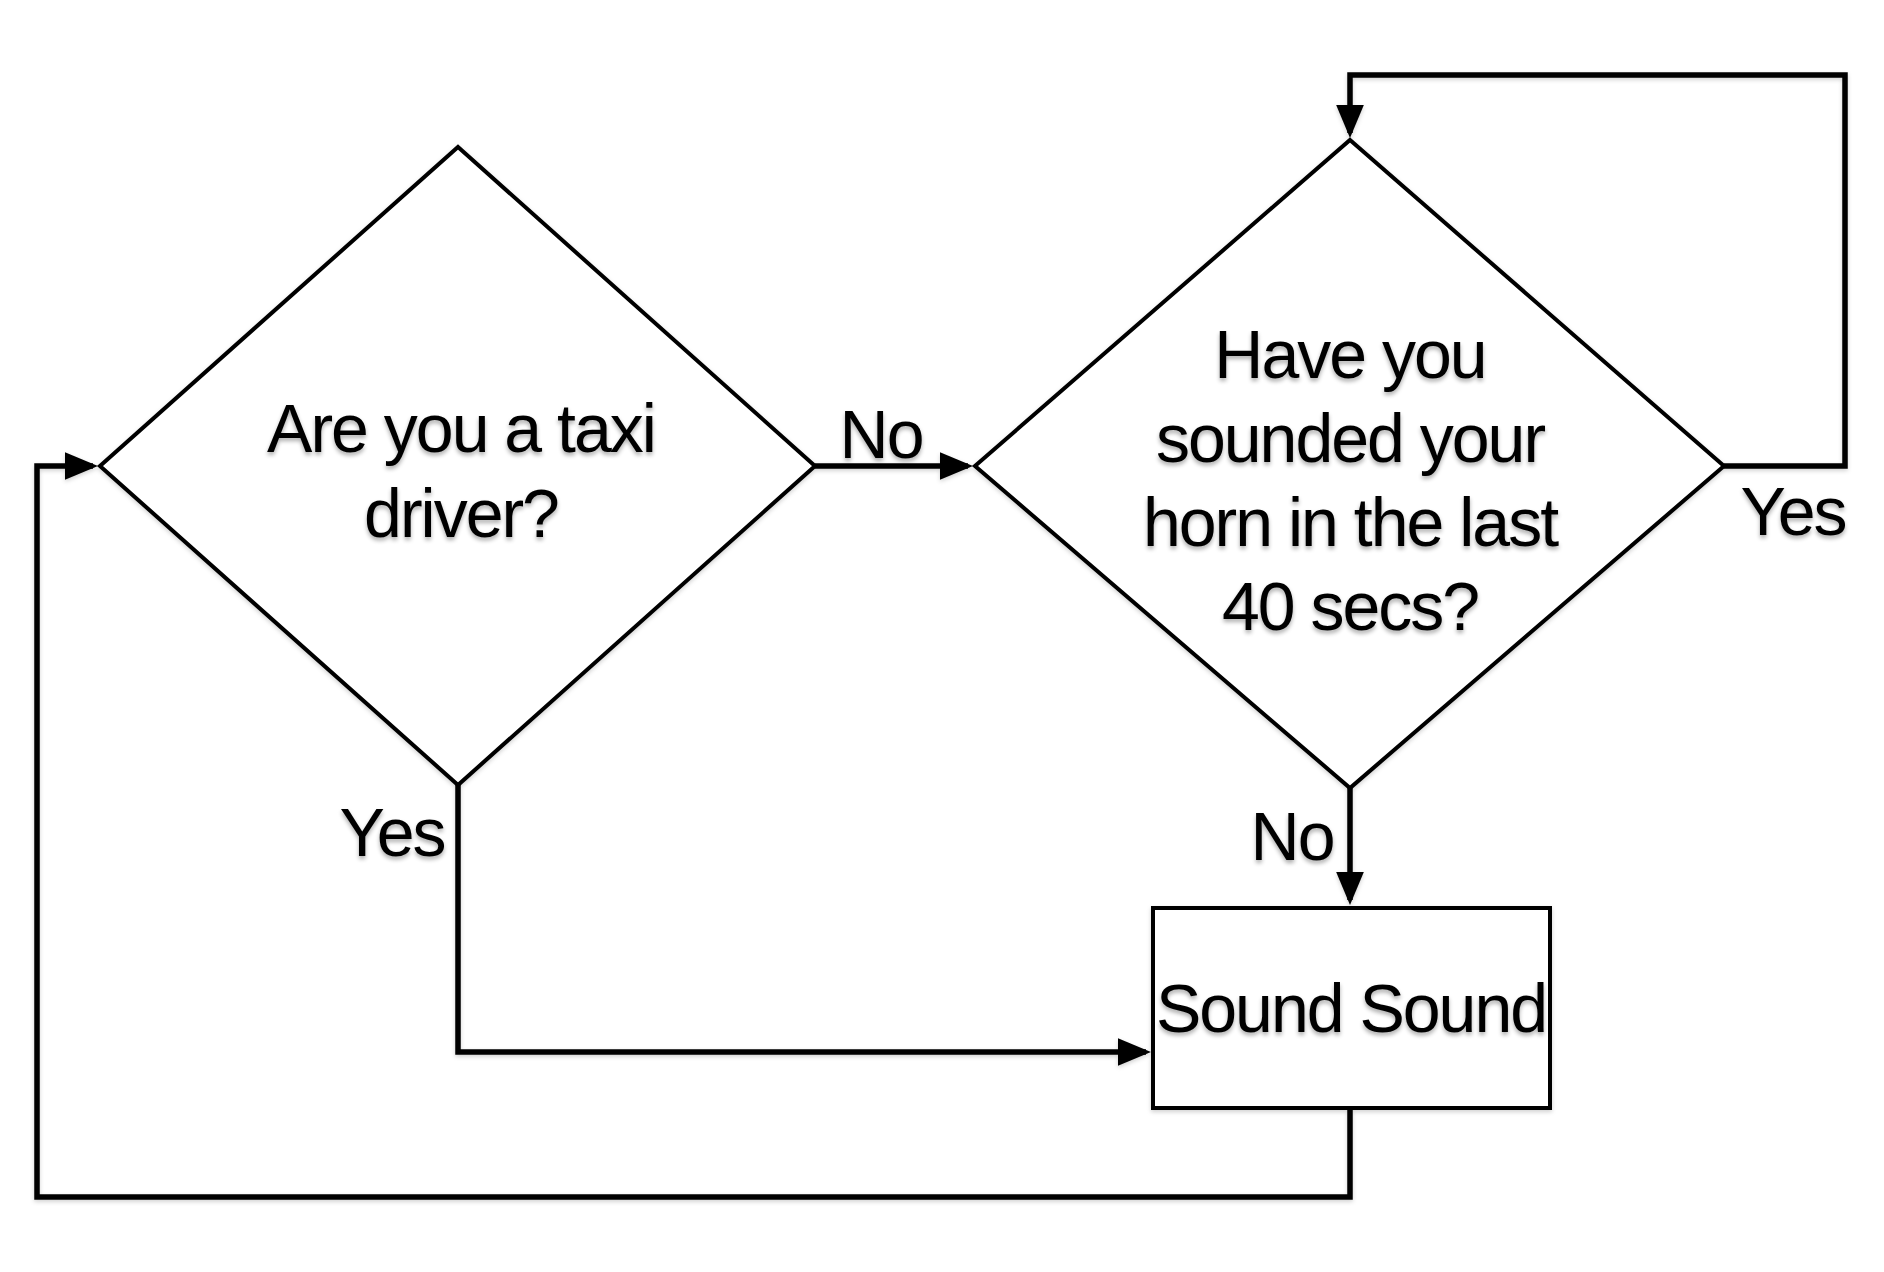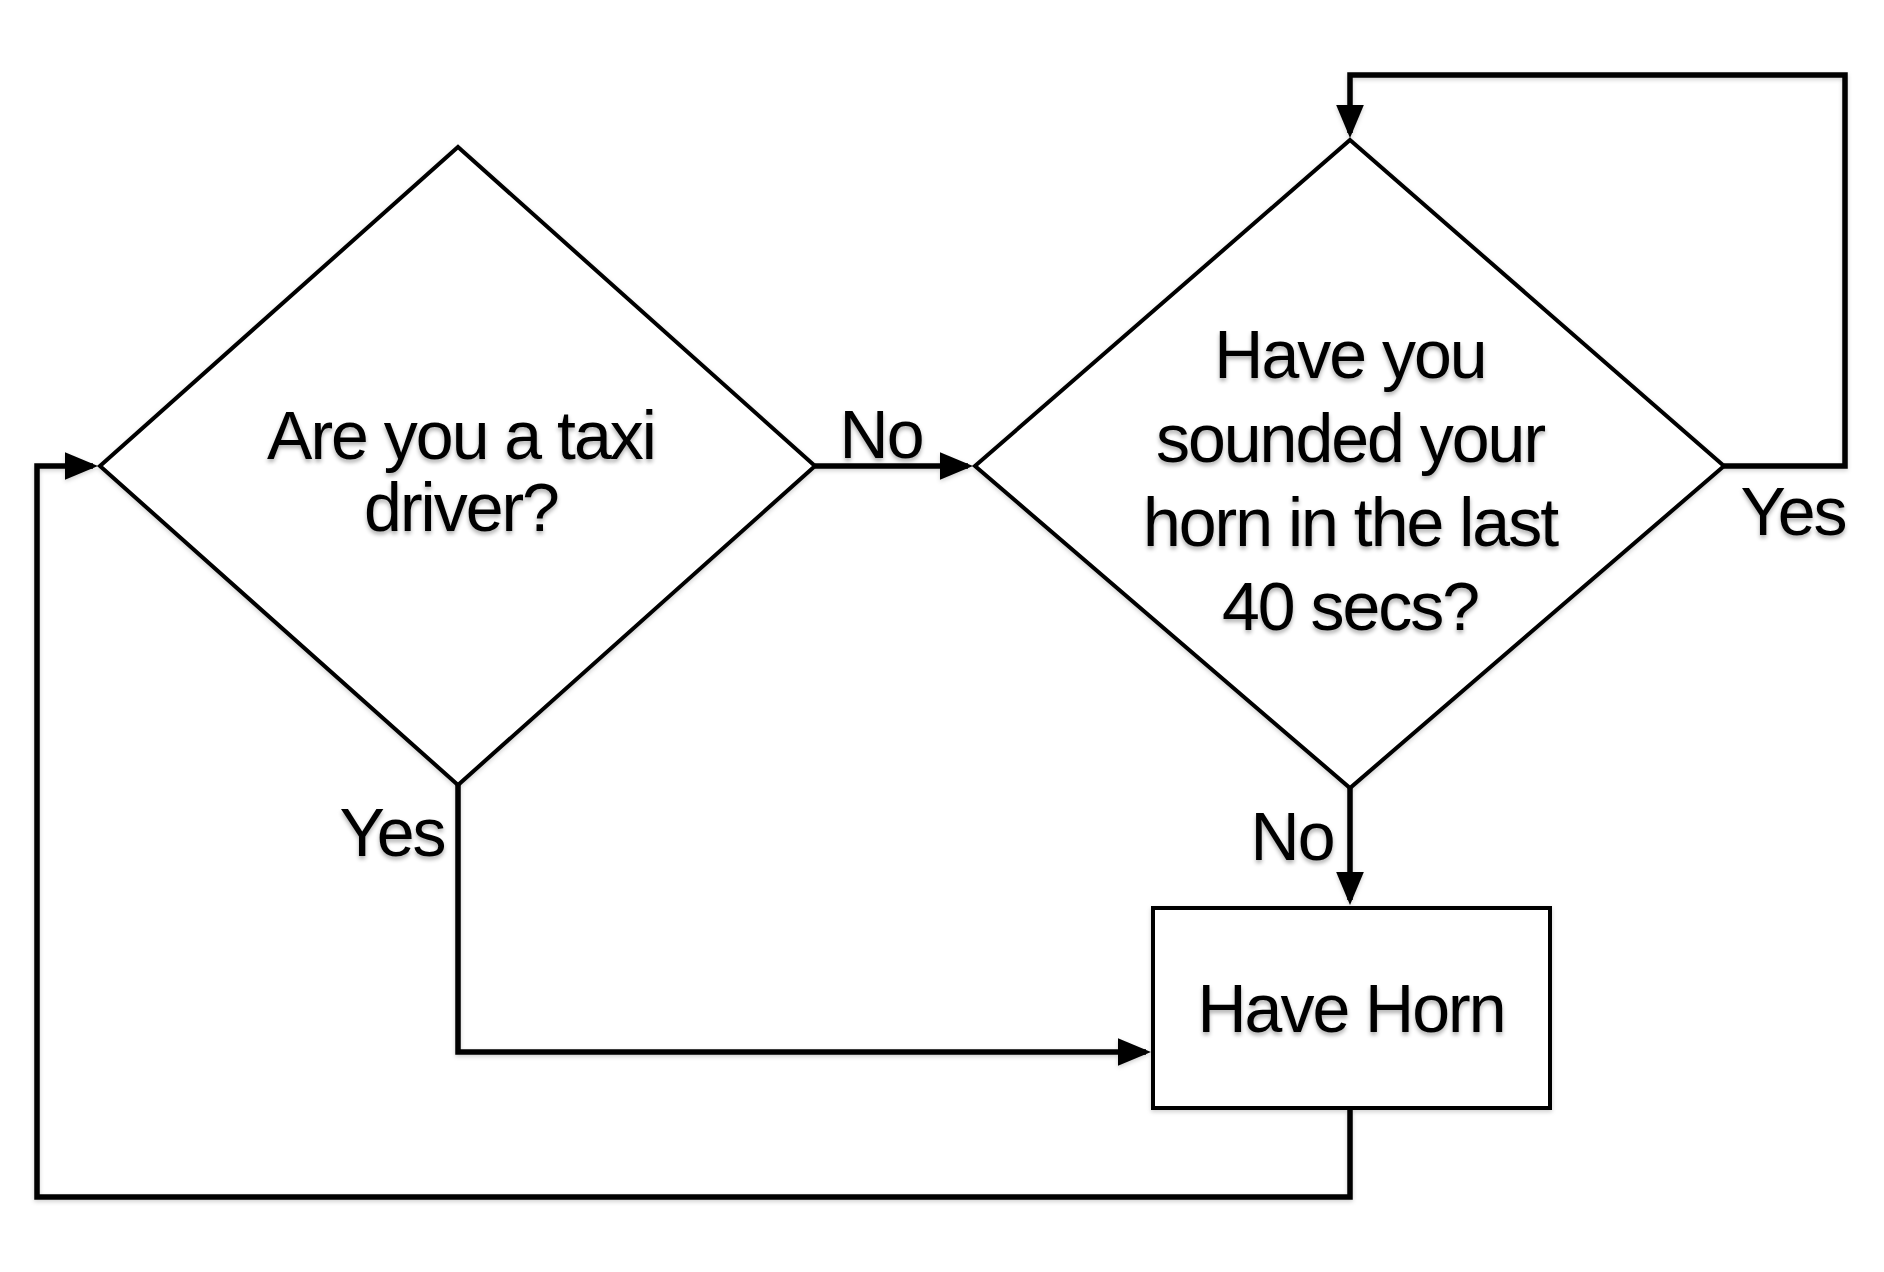--- a/index.html
+++ b/index.html
@@ -32,21 +32,21 @@
     stroke-width: 5.5;
     stroke-linejoin: miter;
   }
   .label {
     position: absolute;
     transform: translate(-50%, -50%);
     white-space: pre-line;
     text-align: center;
     font-size: 68px;
     letter-spacing: -2px;
-    line-height: 72px;
+    line-height: 85px;
     color: #000000;
     text-shadow: 0 3px 4px rgba(0,0,0,0.32);
   }
   .label.four-line { line-height: 84px; }
 </style>
 </head>
 <body>
 
 <div class="stage">
 
@@ -69,21 +69,21 @@
   </svg>
 
   <div class="label" style="left:461px; top:471px;">Are you a taxi
 driver?</div>
 
   <div class="label four-line" style="left:1350px; top:480px;">Have you
 sounded your
 horn in the last
 40 secs?</div>
 
-  <div class="label" style="left:1351px; top:1008px;">Have Horn</div>
+  <div class="label" style="left:1351px; top:1008px;">Sound Sound</div>
 
   <div class="label" style="left:881px; top:434px;">No</div>
 
   <div class="label" style="left:1793px; top:511px;">Yes</div>
 
   <div class="label" style="left:392px; top:832px;">Yes</div>
 
   <div class="label" style="left:1292px; top:836px;">No</div>
 
 </div>

